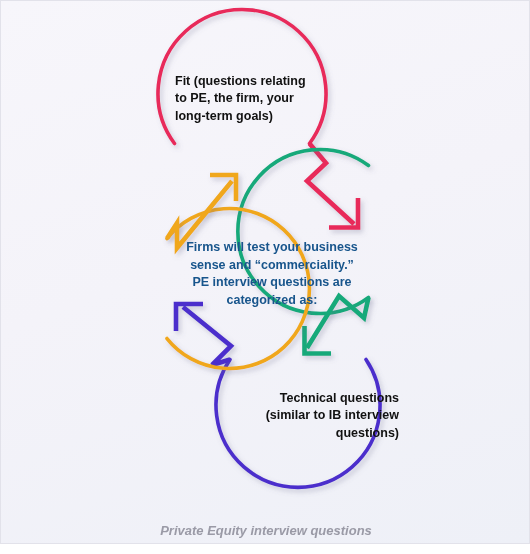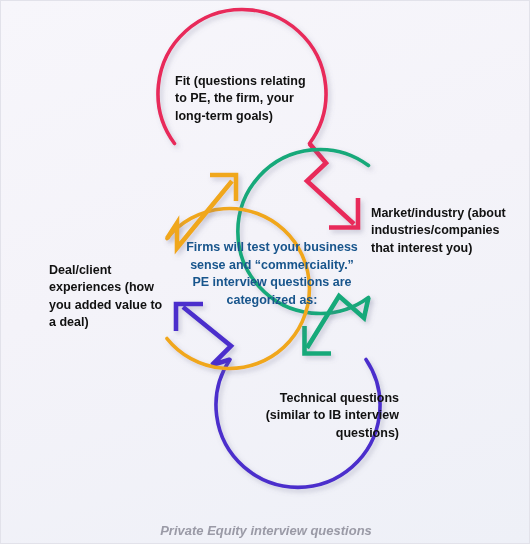--- a/index.html
+++ b/index.html
@@ -128,32 +128,25 @@
     <g filter="url(#softshadow)">
       <path d="M 166 237.5 L 176 222 L 176 247 L 231 180" fill="none" stroke="#f0a71b" stroke-width="4.6" stroke-linecap="butt" stroke-linejoin="miter"></path>
       <path d="M 209 174 L 235 174 L 235 200" fill="none" stroke="#f0a71b" stroke-width="4.6" stroke-linecap="butt" stroke-linejoin="miter"></path>
     </g>
   </svg>
 
   <div class="node-label" id="label-fit">Fit (questions relating
 to PE, the firm, your
 long-term goals)</div>
 
-  <div class="node-label" id="label-market">Market/industry (about
-industries/companies
-that interest you)</div>
 
   <div class="node-label" id="label-technical">Technical questions
 (similar to IB interview
 questions)</div>
 
-  <div class="node-label" id="label-deal">Deal/client
-experiences (how
-you added value to
-a deal)</div>
 
   <div id="caption">Private Equity interview questions</div>
 
   <div id="center-text">Firms will test your business
 sense and “commerciality.”
 PE interview questions are
 categorized as:</div>
 
 </div>
 

